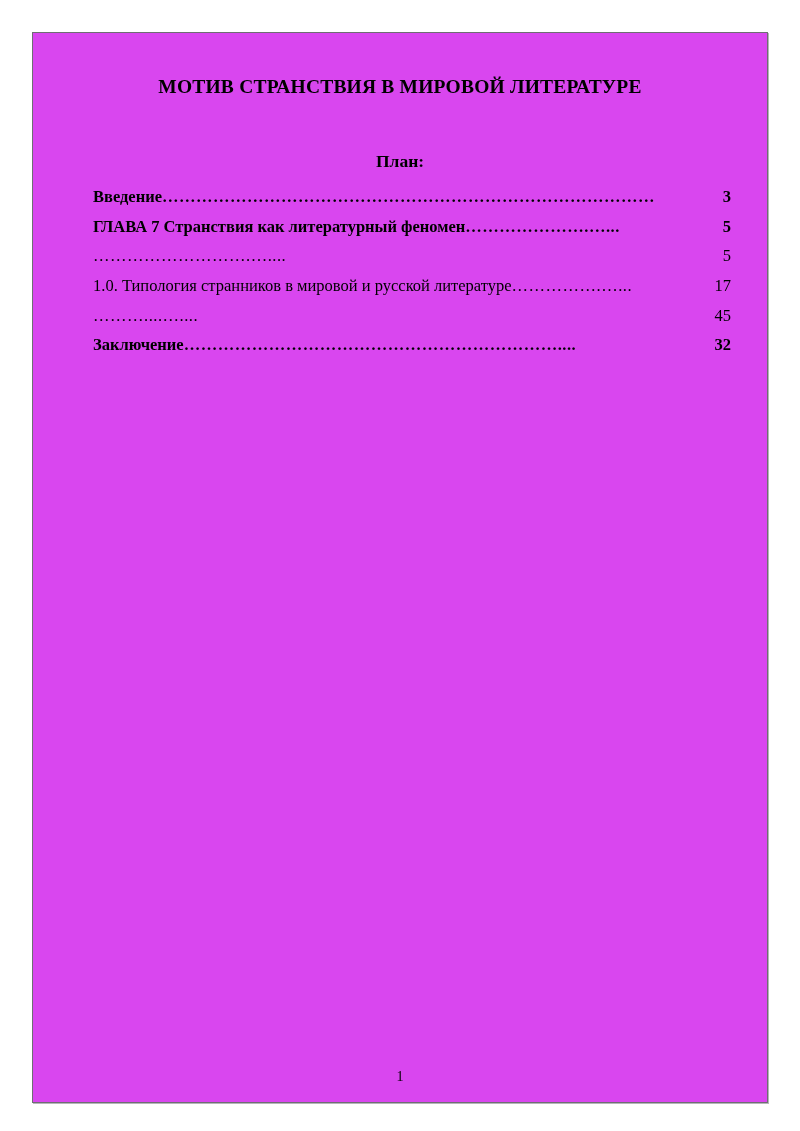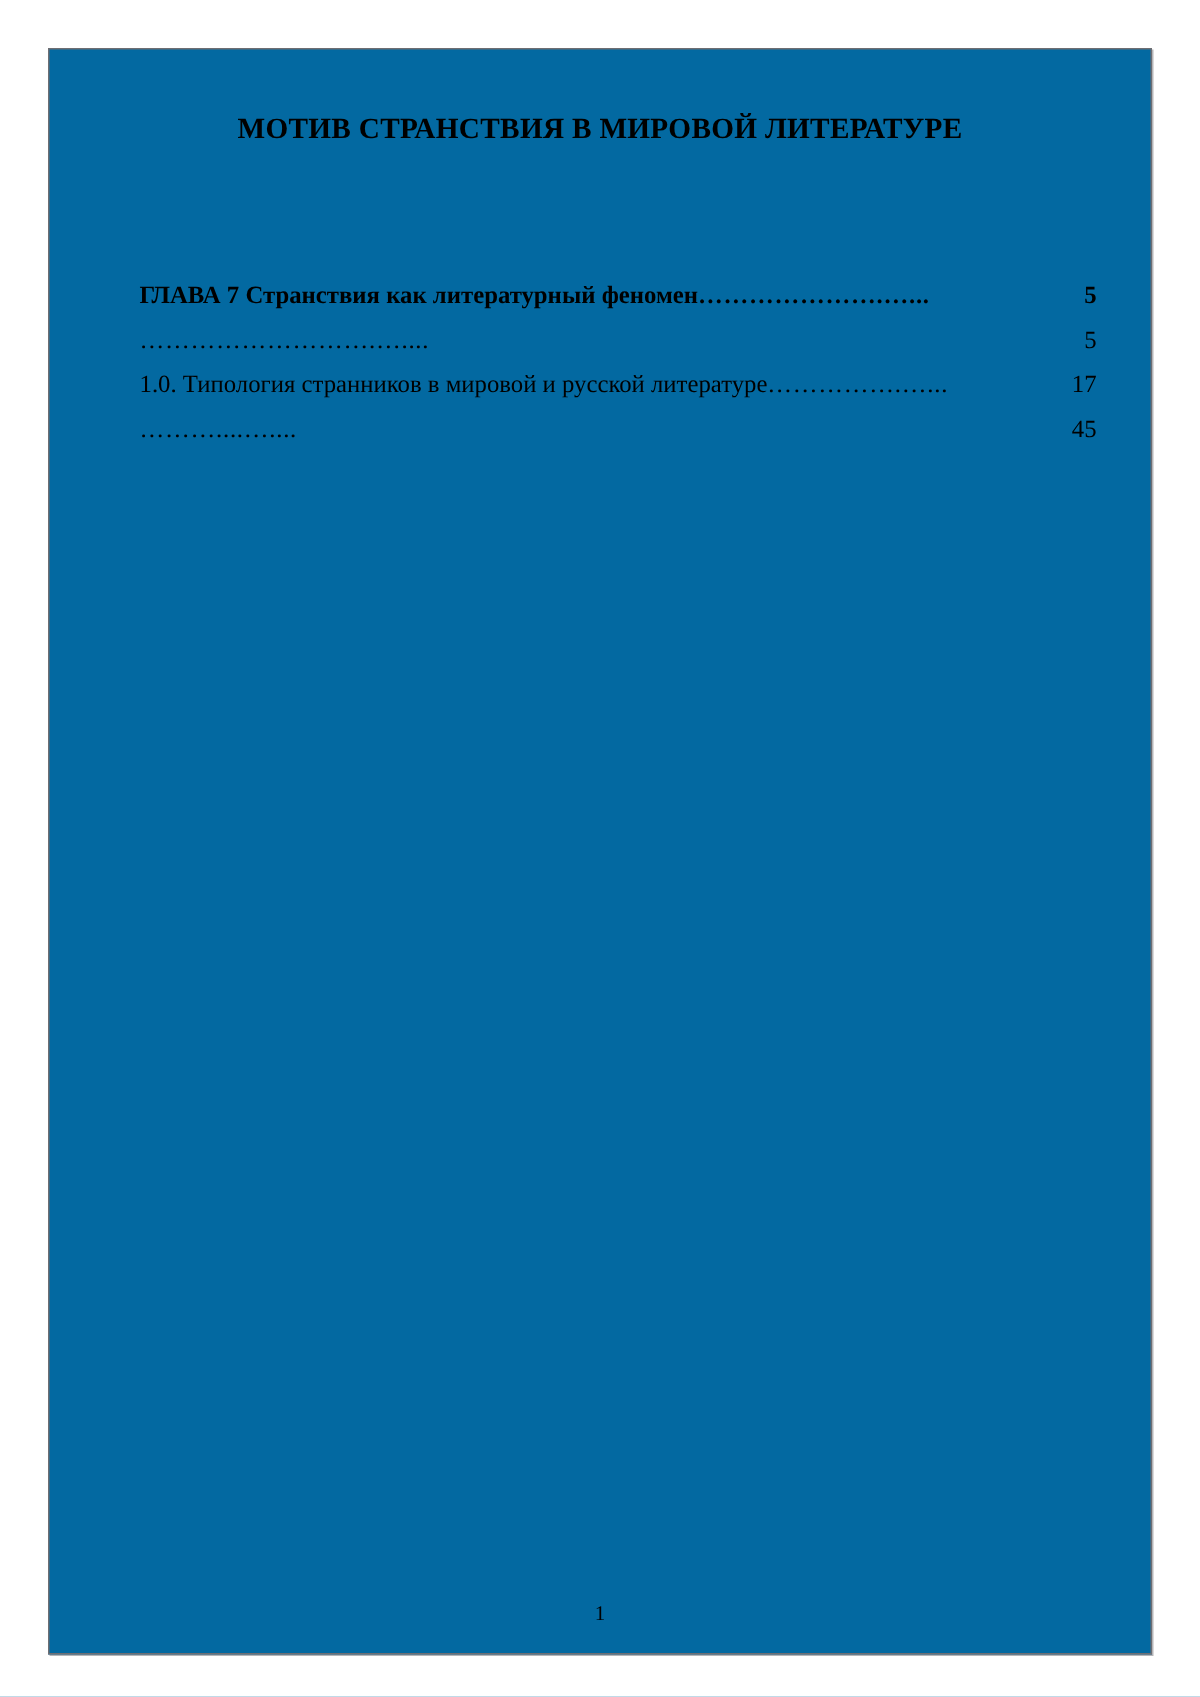--- a/index.html
+++ b/index.html
@@ -16,21 +16,21 @@
     overflow: hidden;
   }
 
   
   .page-sheet {
     position: absolute;
     left: 32px;
     top: 32px;
     width: 736px;
     height: 1071px;
-    background: #0369a1;
+    background: #d946ef;
     border: 1px solid #6e6e73;
     box-sizing: border-box;
     box-shadow: 1px 1px 0 0 rgba(120,120,125,0.55);
   }
 
   .page-inner {
     position: absolute;
     left: 0; top: 0; right: 0; bottom: 0;
     padding: 0;
   }
@@ -116,23 +116,29 @@
   }
 </style>
 </head>
 <body>
 
 <div class="page-sheet">
   <div class="page-inner">
 
     <div class="doc-title">МОТИВ СТРАНСТВИЯ В МИРОВОЙ ЛИТЕРАТУРЕ</div>
 
+    <div class="plan-heading">План:</div>
 
     <div class="toc">
 
+      <div class="toc-row bold">
+        <span class="toc-label">Введение</span>
+          <span class="toc-dots">……………………………………………………………………………</span>
+          <span class="toc-page">3</span>
+      </div>
 
       <div class="toc-row bold">
         <span class="toc-label">ГЛАВА 7 Странствия как литературный феномен</span>
           <span class="toc-dots">………………….…...</span>
           <span class="toc-page">5</span>
       </div>
 
       <div class="toc-row">
           <span class="toc-dots">……………………….…....</span>
           <span class="toc-page">5</span>
@@ -142,20 +148,25 @@
         <span class="toc-label">1.0. Типология странников в мировой и русской литературе</span>
           <span class="toc-dots">…………….…...</span>
           <span class="toc-page">17</span>
       </div>
 
       <div class="toc-row">
           <span class="toc-dots">………....…....</span>
           <span class="toc-page">45</span>
       </div>
 
+      <div class="toc-row bold">
+        <span class="toc-label">Заключение</span>
+          <span class="toc-dots">…………………………………………………………....</span>
+          <span class="toc-page">32</span>
+      </div>
 
 
     </div>
 
     <div class="page-number">1</div>
 
   </div>
 </div>
 
 </body></html>

